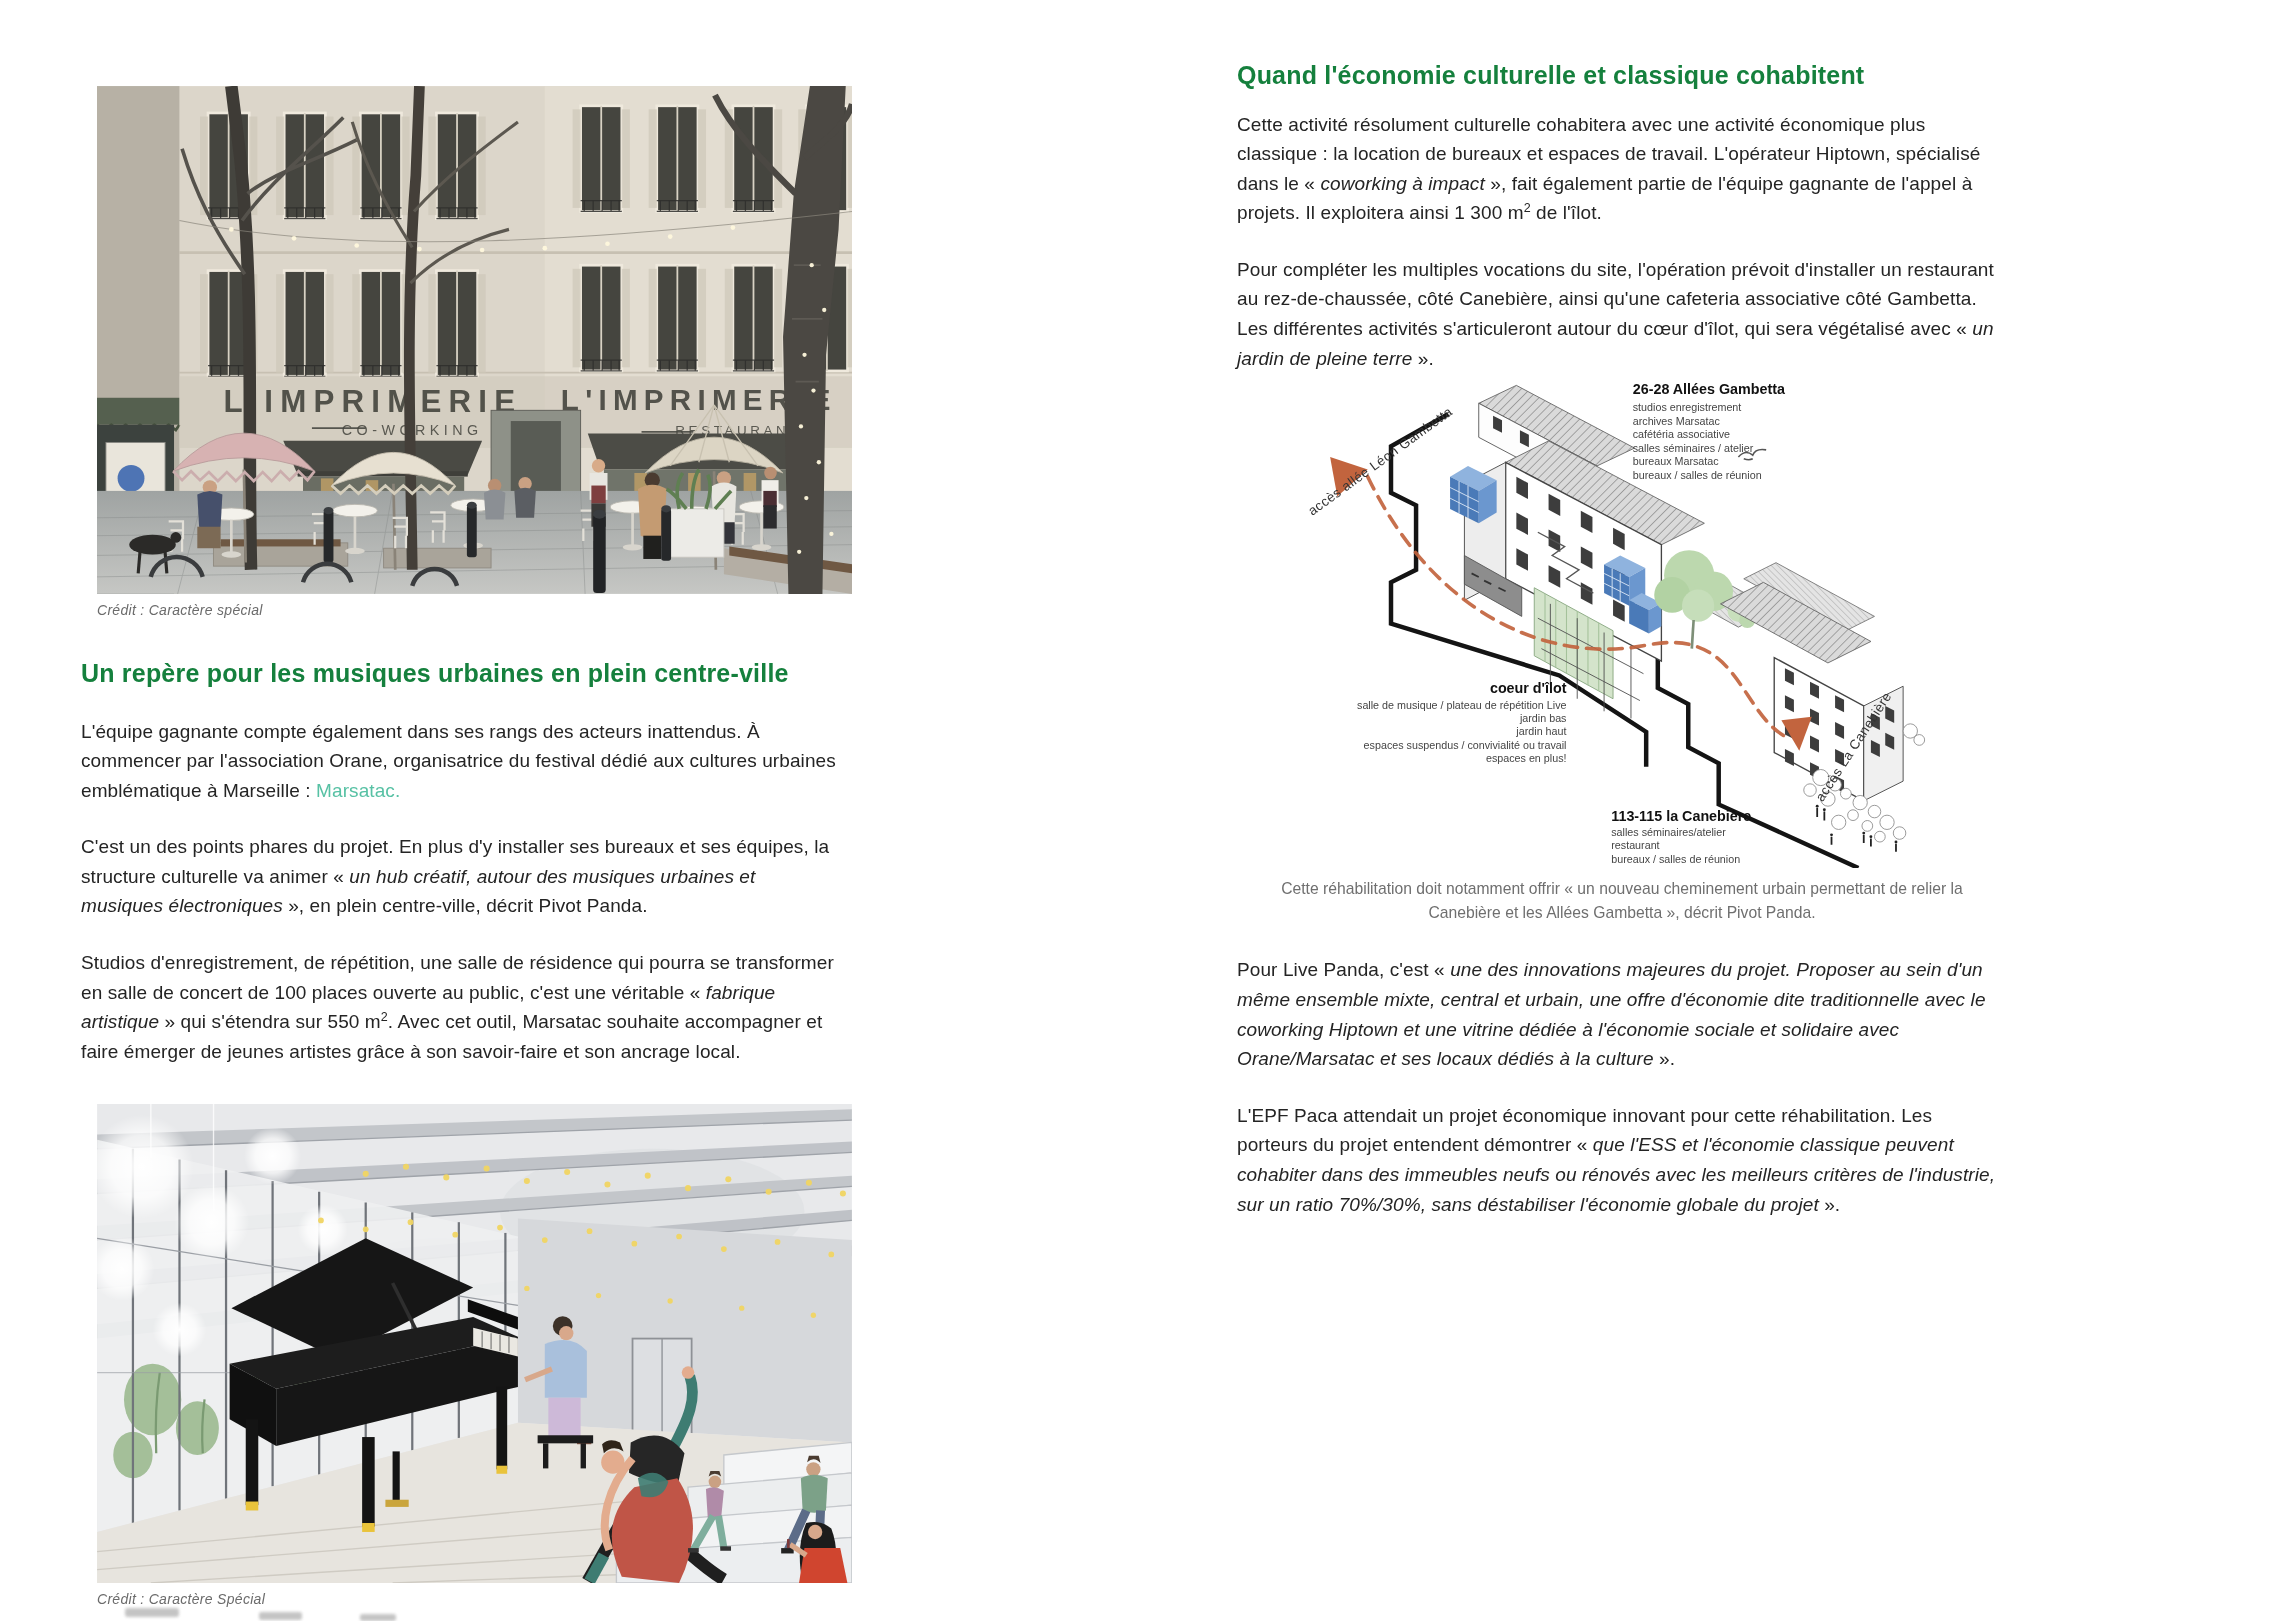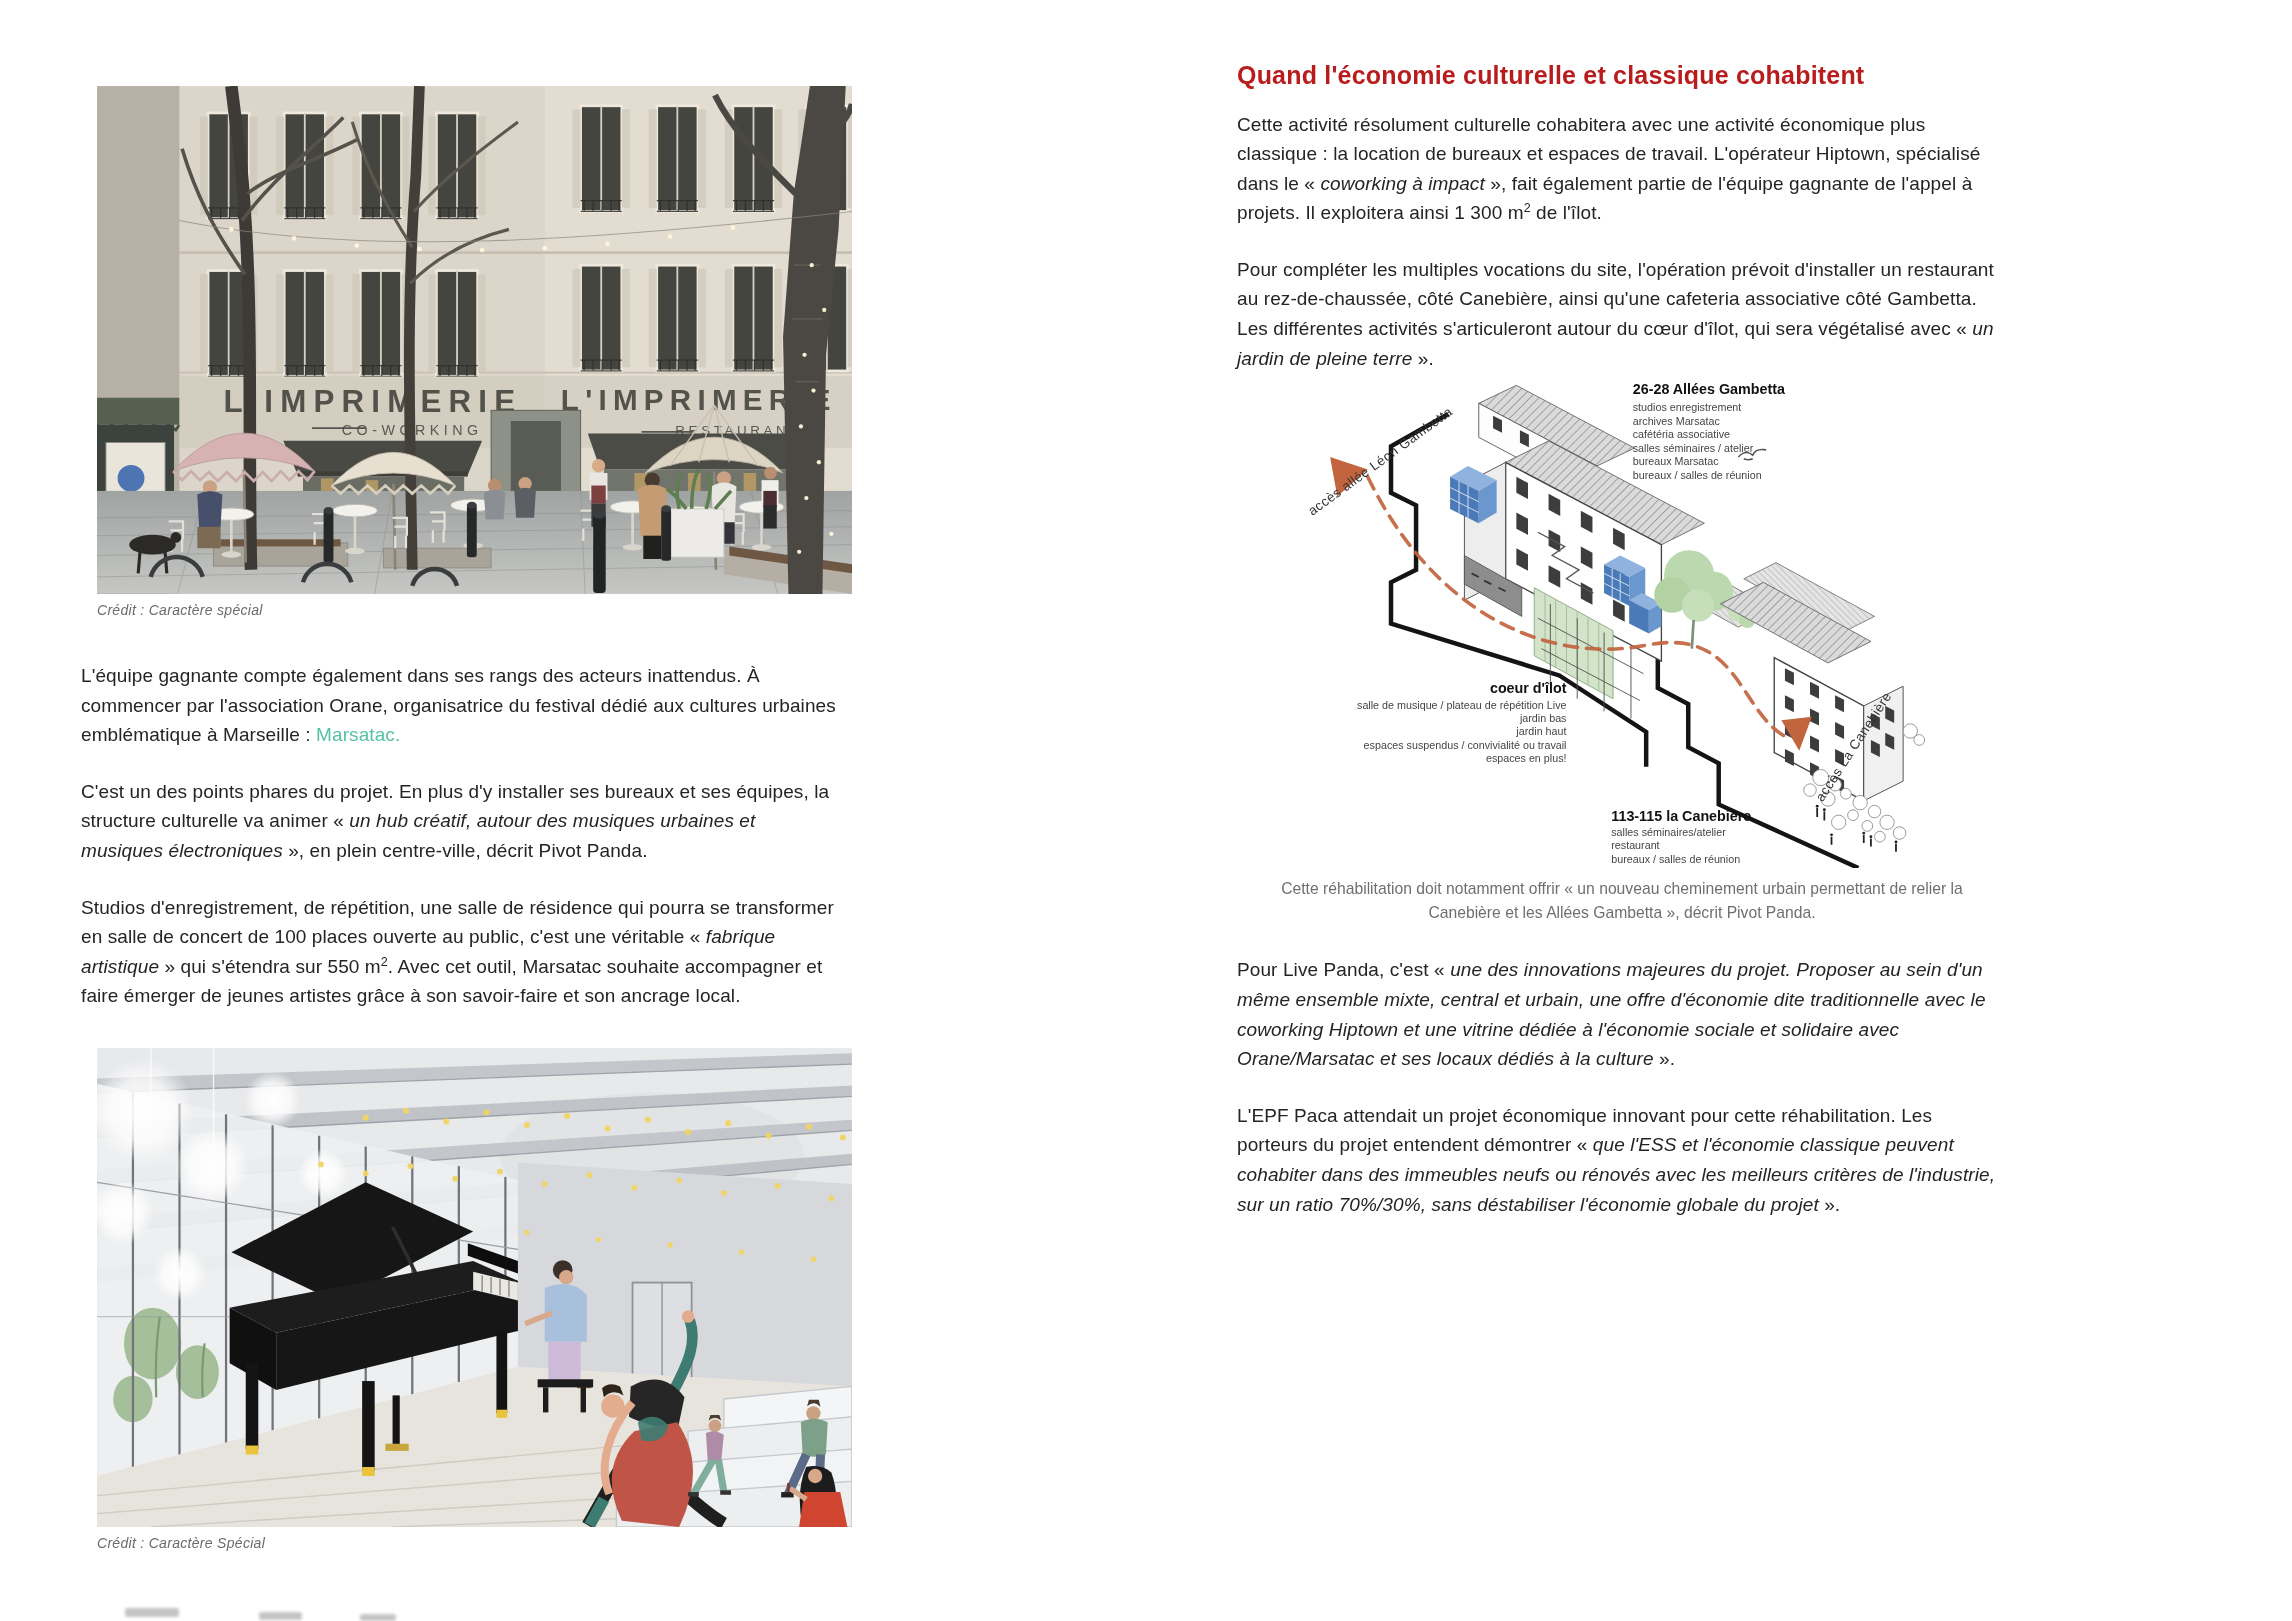--- a/index.html
+++ b/index.html
@@ -4,21 +4,21 @@
 <style>
   html,body{margin:0;padding:0;background:#ffffff;}
   .page{position:relative;width:2293px;height:1621px;background:#ffffff;overflow:hidden;
         font-family:"Liberation Sans",sans-serif;color:#242424;}
   .col{position:absolute;top:0;}
   .col-left{left:81px;top:70px;width:755px;}
   .col-right{left:1237px;top:59px;width:770px;}
   figure{margin:0;padding:16px;}
   figcaption{margin-top:8px;text-align:left;font-style:italic;font-size:14px;
              color:#6b6b6b;letter-spacing:0.3px;}
-  h2{font-size:25px;font-weight:700;color:#b91c1c;margin:0;letter-spacing:0.2px;line-height:1.3;}
+  h2{font-size:25px;font-weight:700;color:#15803d;margin:0;letter-spacing:0.2px;line-height:1.3;}
   .col-left h2{margin-top:23px;}
   p{font-size:19px;line-height:29.6px;letter-spacing:0.1px;margin:27px 0 0;color:#242424;}
   .col-right h2{margin-top:0;}
   .col-right p.first{margin-top:18px;}
   .it{font-style:italic;}
   .sup{vertical-align:super;font-size:12.5px;line-height:0;}
   a.link{color:#57c1a4;text-decoration:none;cursor:pointer;}
   .photo-frame{display:block;width:755px;}
   .diagram-wrap{margin-top:7.2px;}
   .diagram-caption{margin:9px auto 0;width:690px;text-align:center;
@@ -286,20 +286,21 @@
           <rect x="554" y="478" width="14" height="88" rx="4" fill="#222426"></rect>
           <ellipse cx="561" cy="478" rx="7" ry="5" fill="#3a3d40"></ellipse>
           <path d="M60,548 a30,30 0 0 1 58,0" fill="none" stroke="#3a3c3e" stroke-width="5"></path>
           <path d="M230,554 a28,28 0 0 1 54,0" fill="none" stroke="#3a3c3e" stroke-width="5"></path>
           <path d="M352,558 a26,26 0 0 1 50,0" fill="none" stroke="#3a3c3e" stroke-width="5"></path>
         </g>
       </svg>
       <figcaption>Crédit : Caractère spécial</figcaption>
     </figure>
 
+    <h2>Un repère pour les musiques urbaines en plein centre-ville</h2>
 
     <p><span>L'équipe gagnante compte également dans ses rangs des acteurs inattendus. À commencer par l'association Orane, organisatrice du festival dédié aux cultures urbaines emblématique à Marseille : </span><a class="link">Marsatac.</a></p>
 
     <p><span>C'est un des points phares du projet. En plus d'y installer ses bureaux et ses équipes, la structure culturelle va animer « </span><span class="it">un hub créatif, autour des musiques urbaines et musiques électroniques</span><span> », en plein centre-ville, décrit Pivot Panda.</span></p>
 
     <p><span>Studios d'enregistrement, de répétition, une salle de résidence qui pourra se transformer en salle de concert de 100 places ouverte au public, c'est une véritable « </span><span class="it">fabrique artistique</span><span> » qui s'étendra sur 550 m</span><span class="sup">2</span><span>. Avec cet outil, Marsatac souhaite accompagner et faire émerger de jeunes artistes grâce à son savoir-faire et son ancrage local.</span></p>
 
     <figure style="margin-top:21.5px;">
       <svg class="photo-frame" width="755" height="479" viewBox="0 0 843 535">
         <defs>

